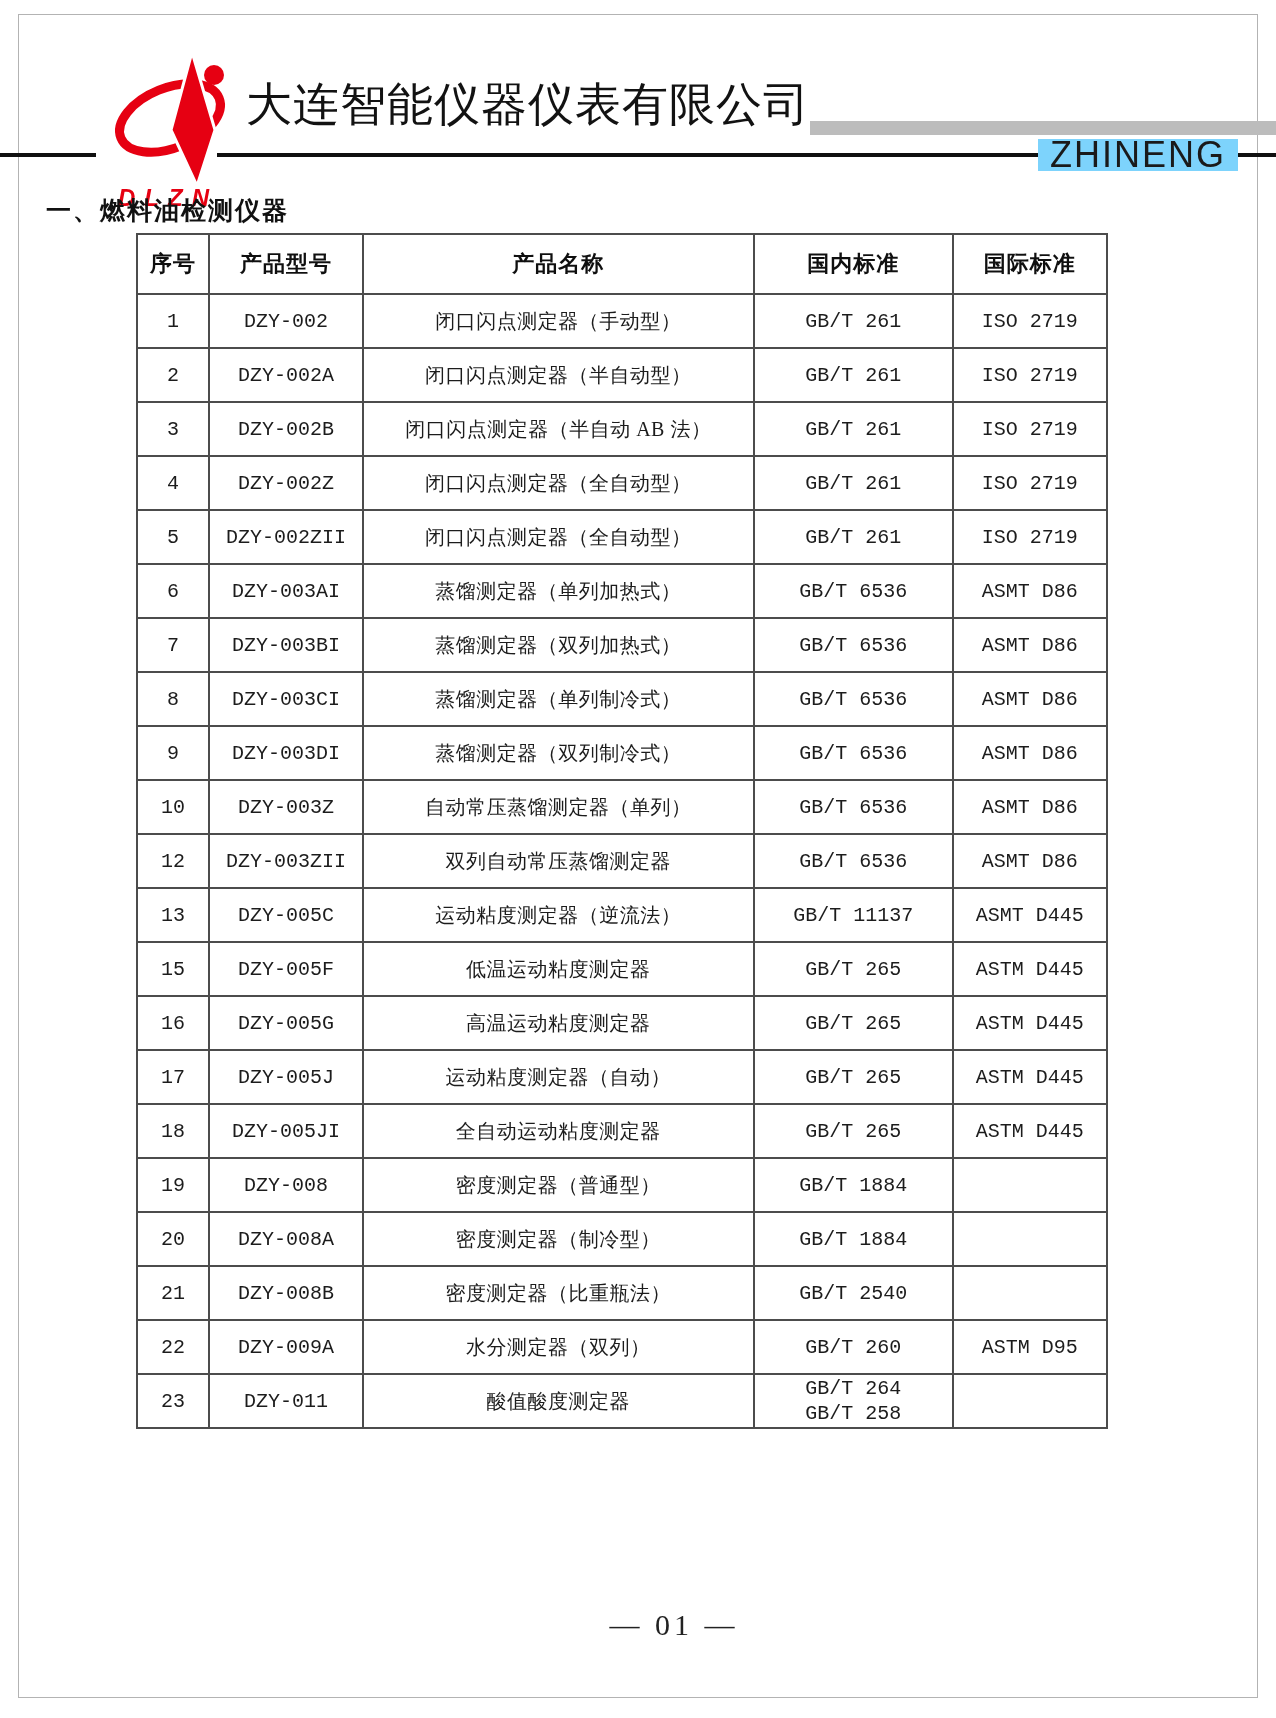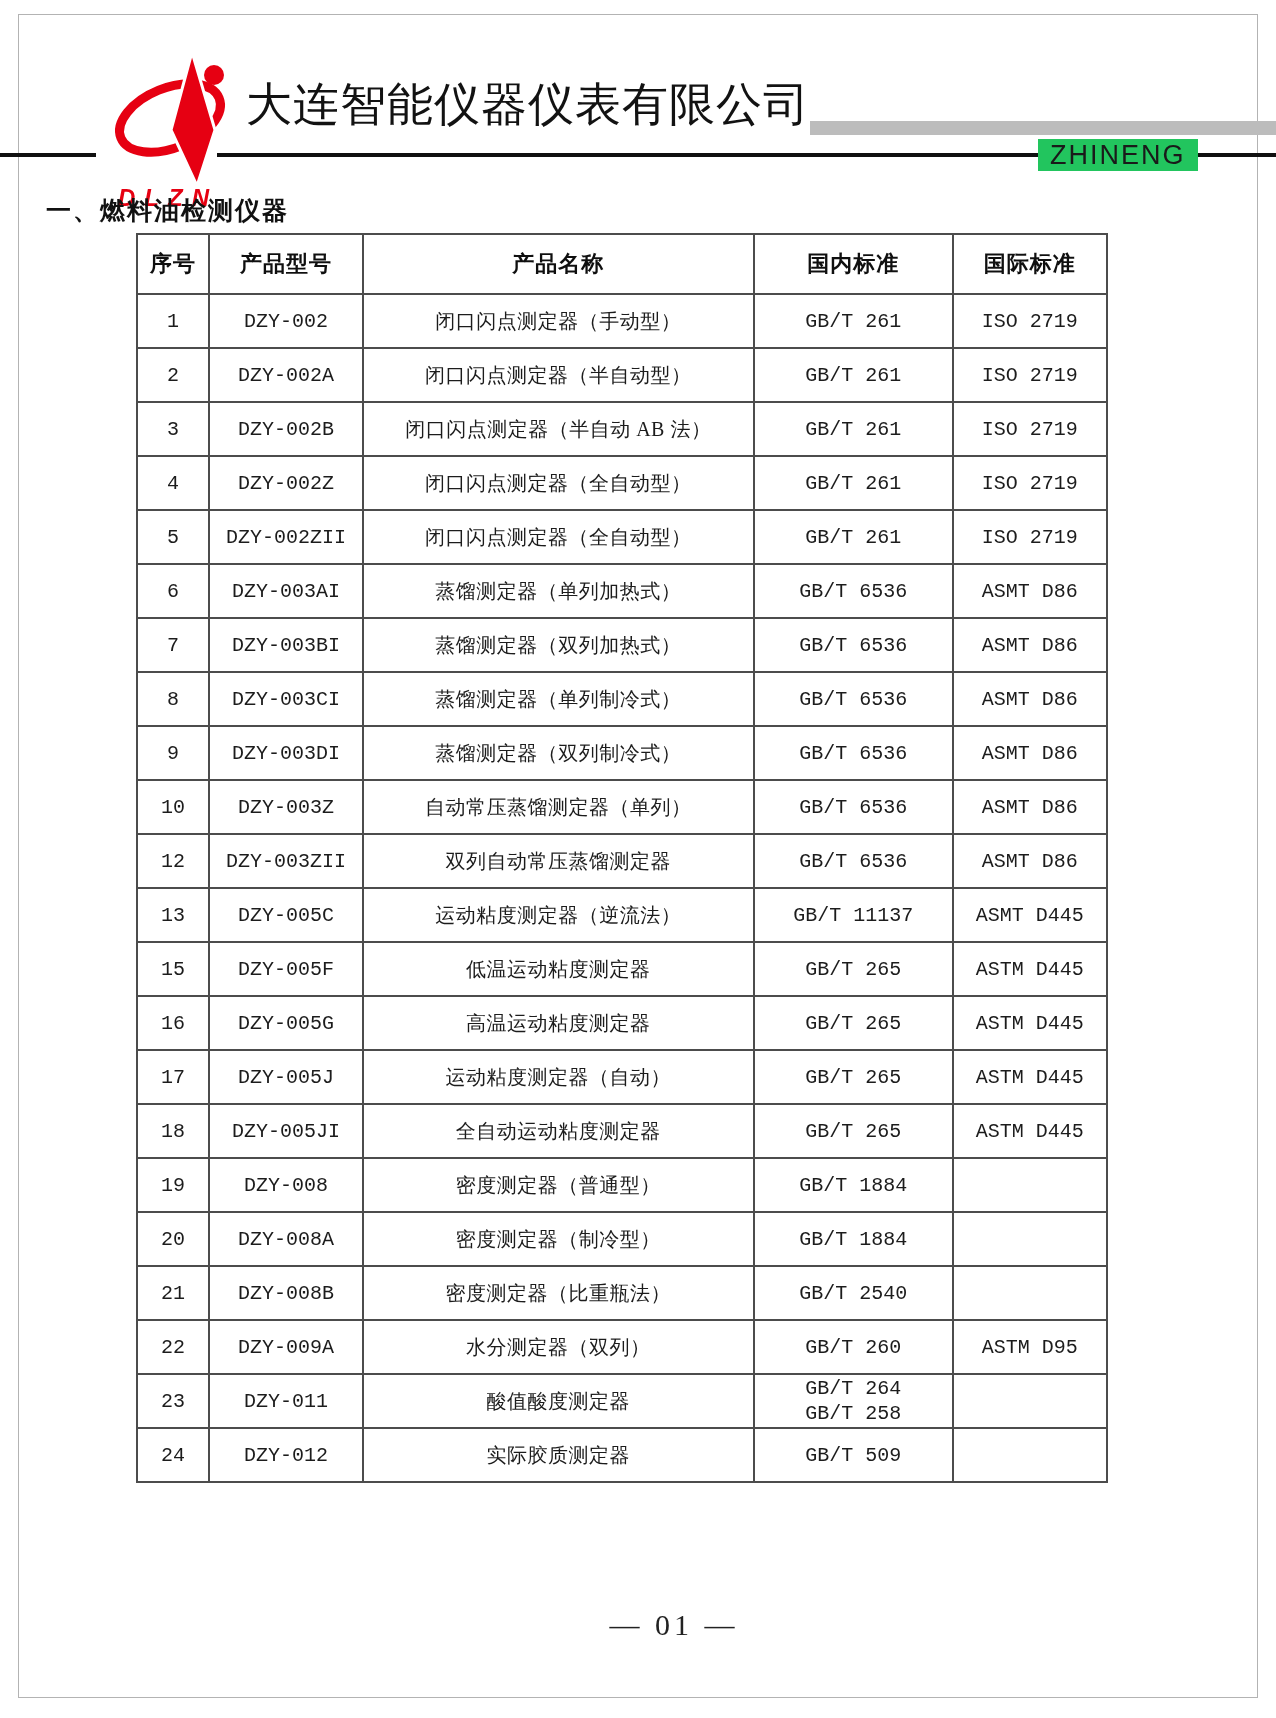--- a/index.html
+++ b/index.html
@@ -13,22 +13,22 @@
   .dlzn{position:absolute;left:118px;top:184px;width:130px;
         font-family:"Liberation Sans", sans-serif;font-style:italic;font-weight:700;
         font-size:24px;letter-spacing:9px;color:#e60012;}
   .company{position:absolute;left:246px;top:74px;
            font-family:"Liberation Sans", sans-serif;font-weight:400;
            font-size:46px;letter-spacing:1px;color:#121212;white-space:nowrap;}
   .graybar{position:absolute;left:810px;top:121px;width:466px;height:14px;background:#bcbcbc;}
   .rule{position:absolute;top:153px;height:4px;background:#101010;}
   .rule-left{left:0;width:96px;}
   .rule-right{left:217px;width:1059px;}
-  .zhineng{position:absolute;left:1038px;top:139px;padding:0 12px;background:#22c55e;
-           font-family:"Liberation Sans", sans-serif;font-size:27px;letter-spacing:2px;
+  .zhineng{position:absolute;left:1038px;top:139px;padding:0 12px;background:#7dd3fc;
+           font-family:"Liberation Sans", sans-serif;font-size:36px;letter-spacing:2px;
            color:#1a1a1a;line-height:32px;}
 
   
   .sec-title{position:absolute;left:0;top:194px;width:100%;
              font-size:25px;font-weight:700;letter-spacing:2px;color:#111;margin-left:46px;}
 
   
   table.products{position:absolute;left:136px;top:233px;width:972px;
                  border-collapse:collapse;table-layout:fixed;}
   table.products{border:2px solid #2e2e2e;}
@@ -228,24 +228,17 @@
           <td class="col4">ASTM D95</td>
         </tr>
         <tr>
           <td class="col0">23</td>
           <td class="col1">DZY-011</td>
           <td class="col2">酸值酸度测定器</td>
           <td class="col3">GB/T 264
 GB/T 258</td>
           <td class="col4"></td>
         </tr>
-        <tr>
-          <td class="col0">24</td>
-          <td class="col1">DZY-012</td>
-          <td class="col2">实际胶质测定器</td>
-          <td class="col3">GB/T 509</td>
-          <td class="col4"></td>
-        </tr>
       </tbody>
   </table>
 
   <div class="pageno">— 01 —</div>
 </div>
 
 </body></html>

